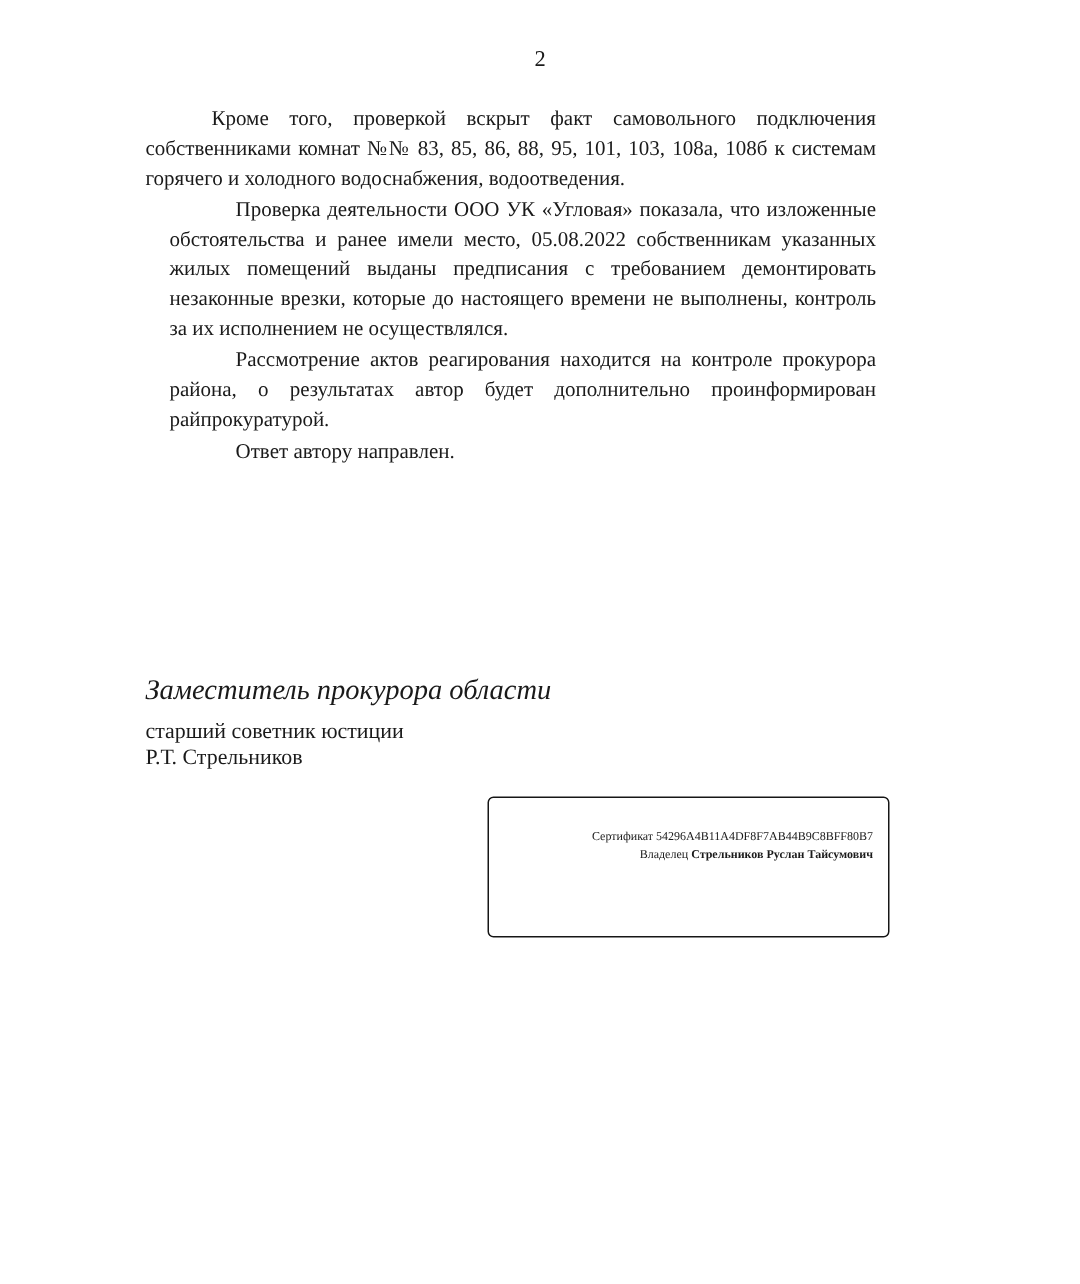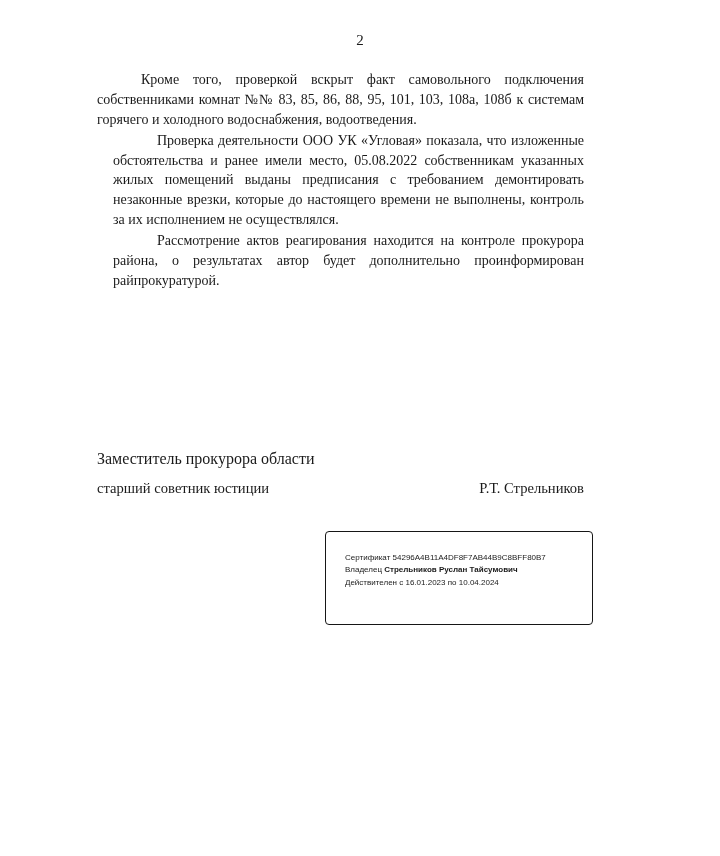--- a/index.html
+++ b/index.html
@@ -50,28 +50,30 @@
     margin-top: 1px;
     margin-left: 16px;
   }
   .sig-block {
     position: absolute;
     left: 97px;
     width: 487px;
   }
   .sig-line-1 {
     top: 450px;
-    font-size: 16px;
+    font-size: 19px;
+    font-style: italic;
   }
   .sig-line-2 {
     top: 480px;
     font-size: 14.6px;
     display: flex;
     justify-content: space-between;
     align-items: baseline;
+    flex-direction: column;
   }
   .stamp {
     position: absolute;
     left: 325px;
     top: 531px;
     width: 268px;
     height: 94px;
     border: 1.5px solid #161616;
     border-radius: 4px;
     box-sizing: border-box;
@@ -89,60 +91,56 @@
   }
   .stamp-rows {
     margin-top: 9px;
     text-align: left;
     padding-left: 9px;
   }
   .stamp-row {
     font-size: 8px;
     line-height: 1.55;
     white-space: nowrap;
-    font-family: Liberation Sans, sans-serif;
+    font-family: Liberation Serif, serif;
+    text-align: right;
   }
   .stamp-row b {
     font-weight: bold;
   }
 </style>
 </head>
 <body>
 
 <div class="page">
 
   <div class="page-number">2</div>
 
   <div class="body-block">
     <p class="para">Кроме того, проверкой вскрыт факт самовольного подключения собственниками комнат №№ 83, 85, 86, 88, 95, 101, 103, 108а, 108б к системам горячего и холодного водоснабжения, водоотведения.</p>
     <p class="para">Проверка деятельности ООО УК «Угловая» показала, что изложенные обстоятельства и ранее имели место, 05.08.2022 собственникам указанных жилых помещений выданы предписания с требованием демонтировать незаконные врезки, которые до настоящего времени не выполнены, контроль за их исполнением не осуществлялся.</p>
     <p class="para">Рассмотрение актов реагирования находится на контроле прокурора района, о результатах автор будет дополнительно проинформирован райпрокуратурой.</p>
+    <p class="para">Ответ автору направлен.</p>
   </div>
 
   <div class="sig-block sig-line-1">Заместитель прокурора области</div>
 
   <div class="sig-block sig-line-2">
     <span>старший советник юстиции</span>
     <span>Р.Т. Стрельников</span>
   </div>
 
   <div class="stamp">
     <div class="stamp-inner">
       <div class="stamp-rows">
         <div class="stamp-row">
           <span>Сертификат</span>
           <span>54296A4B11A4DF8F7AB44B9C8BFF80B7</span>
         </div>
         <div class="stamp-row">
           <span>Владелец</span>
           <b>Стрельников Руслан Тайсумович</b>
         </div>
-        <div class="stamp-row">
-          <span>Действителен с</span>
-          <span>16.01.2023</span>
-          <span>по</span>
-          <span>10.04.2024</span>
-        </div>
       </div>
     </div>
   </div>
 
 </div>
 
 </body></html>

